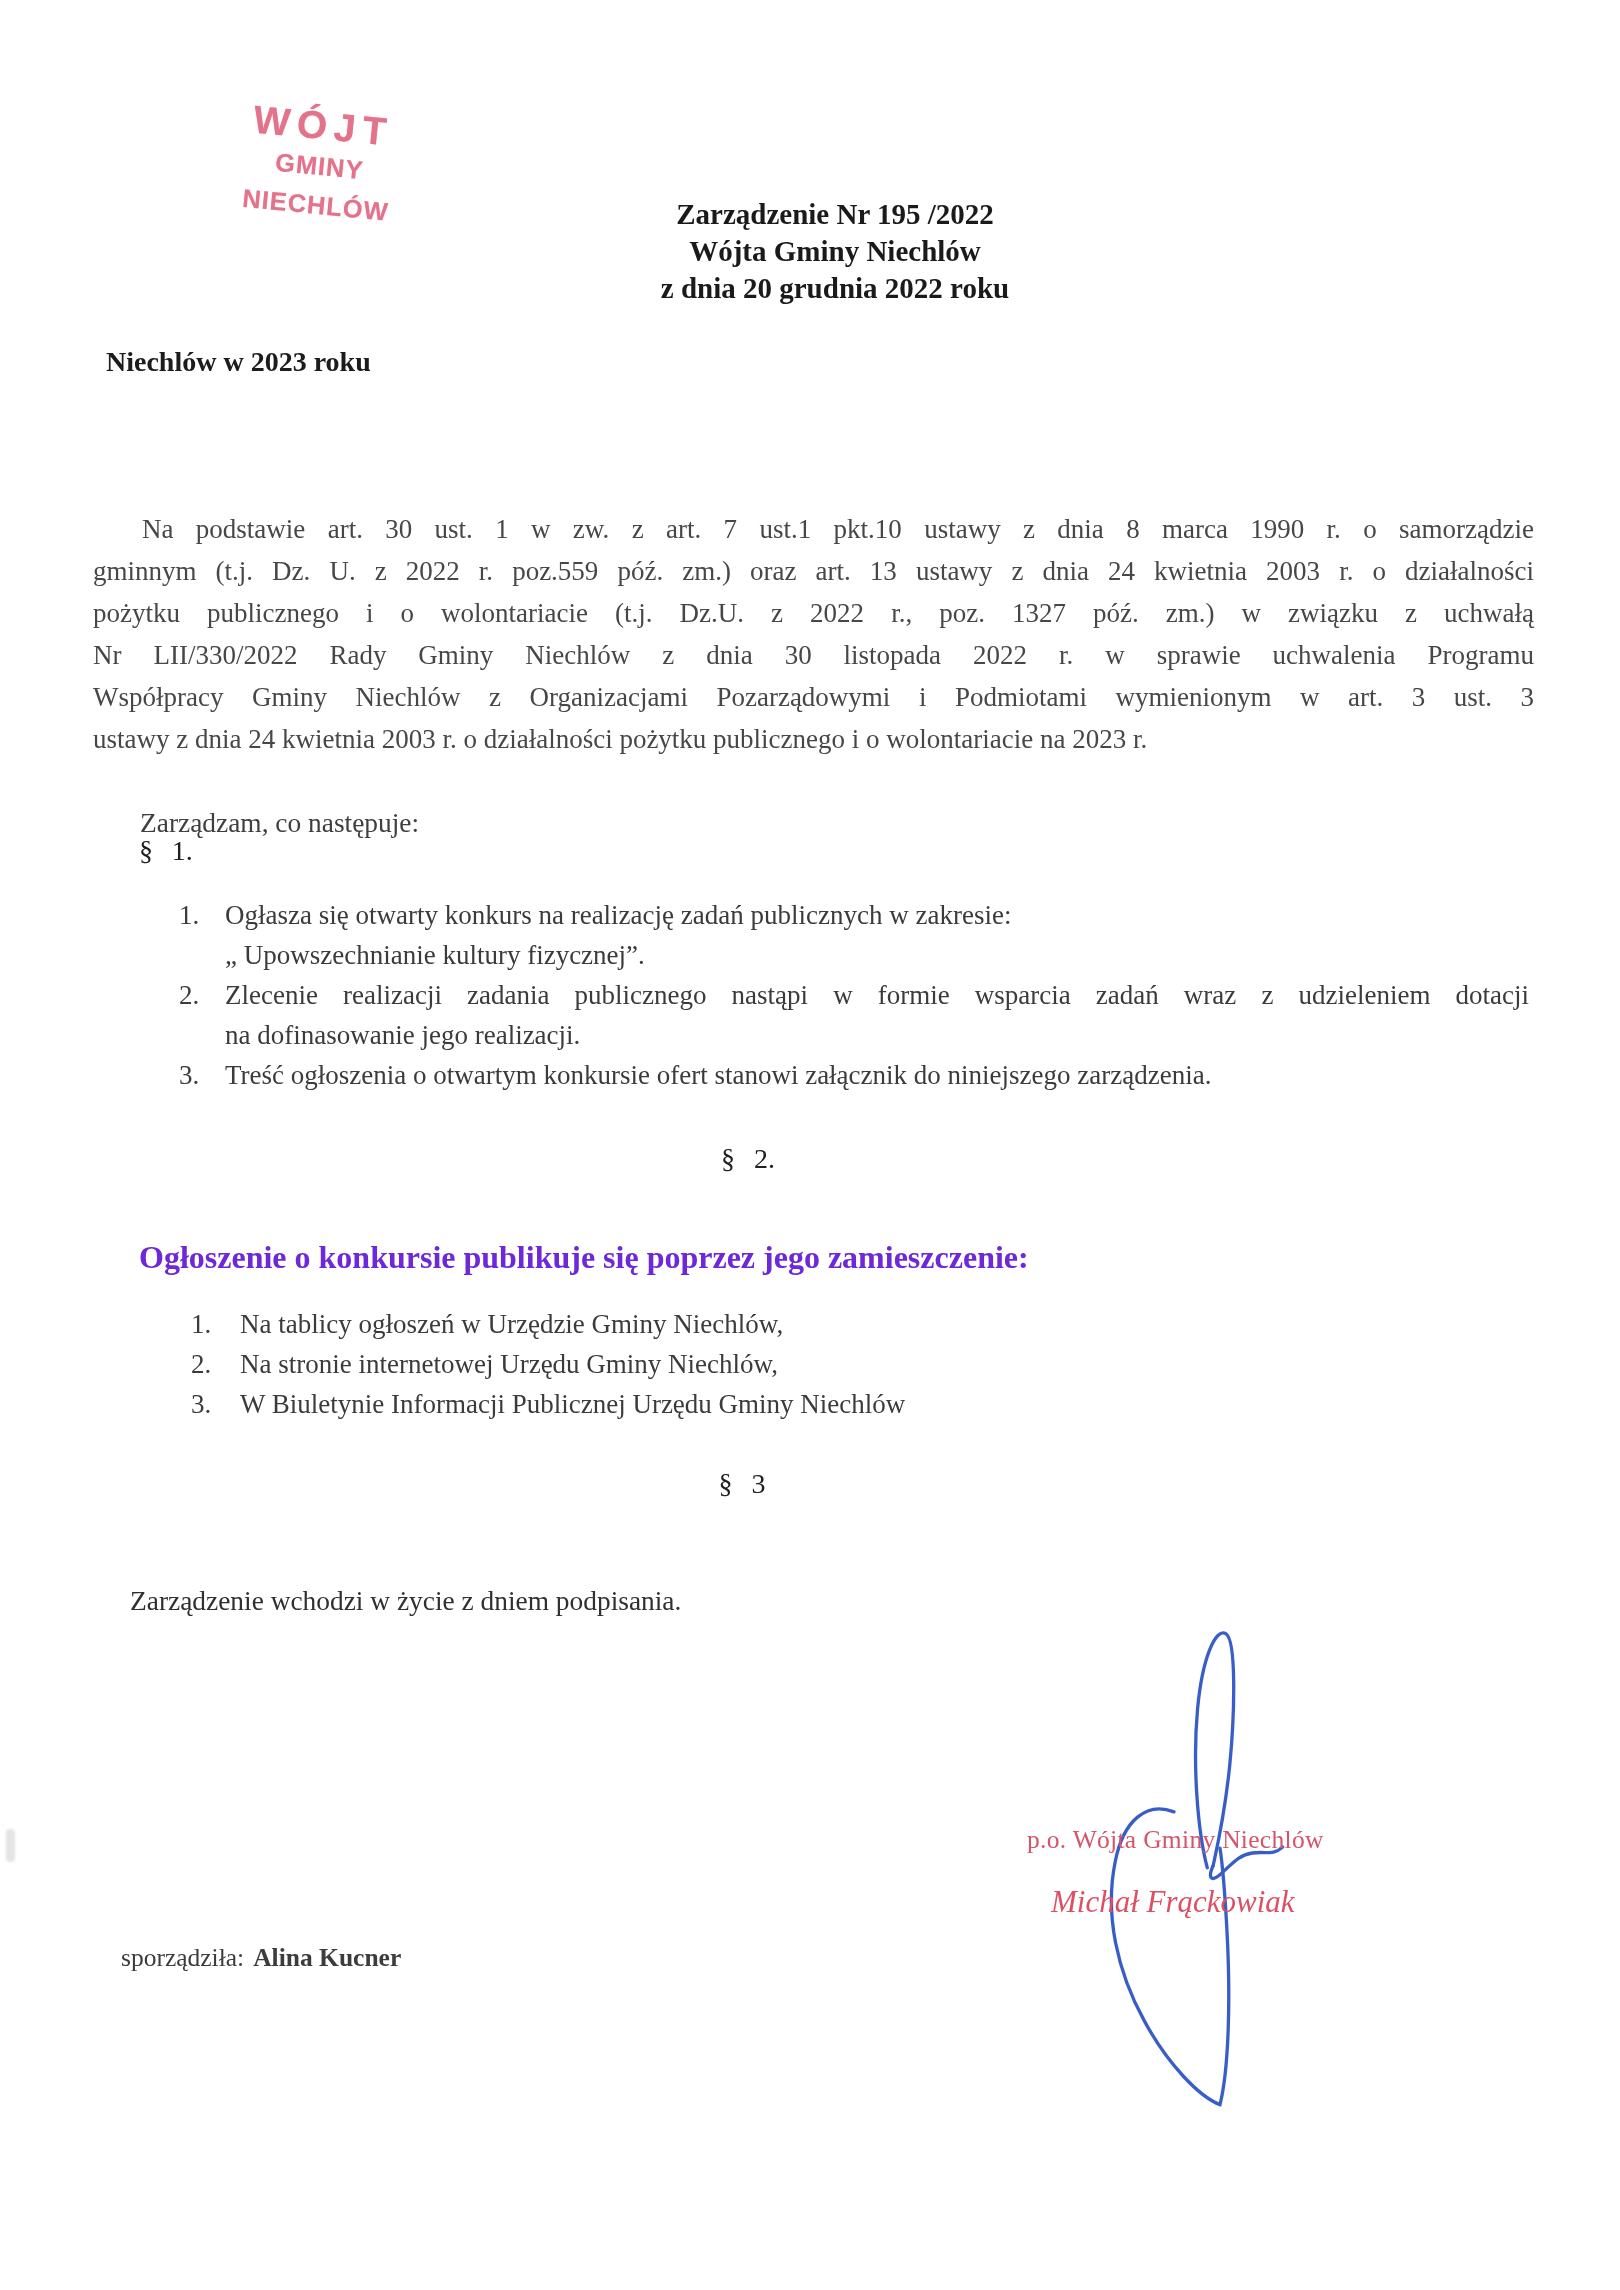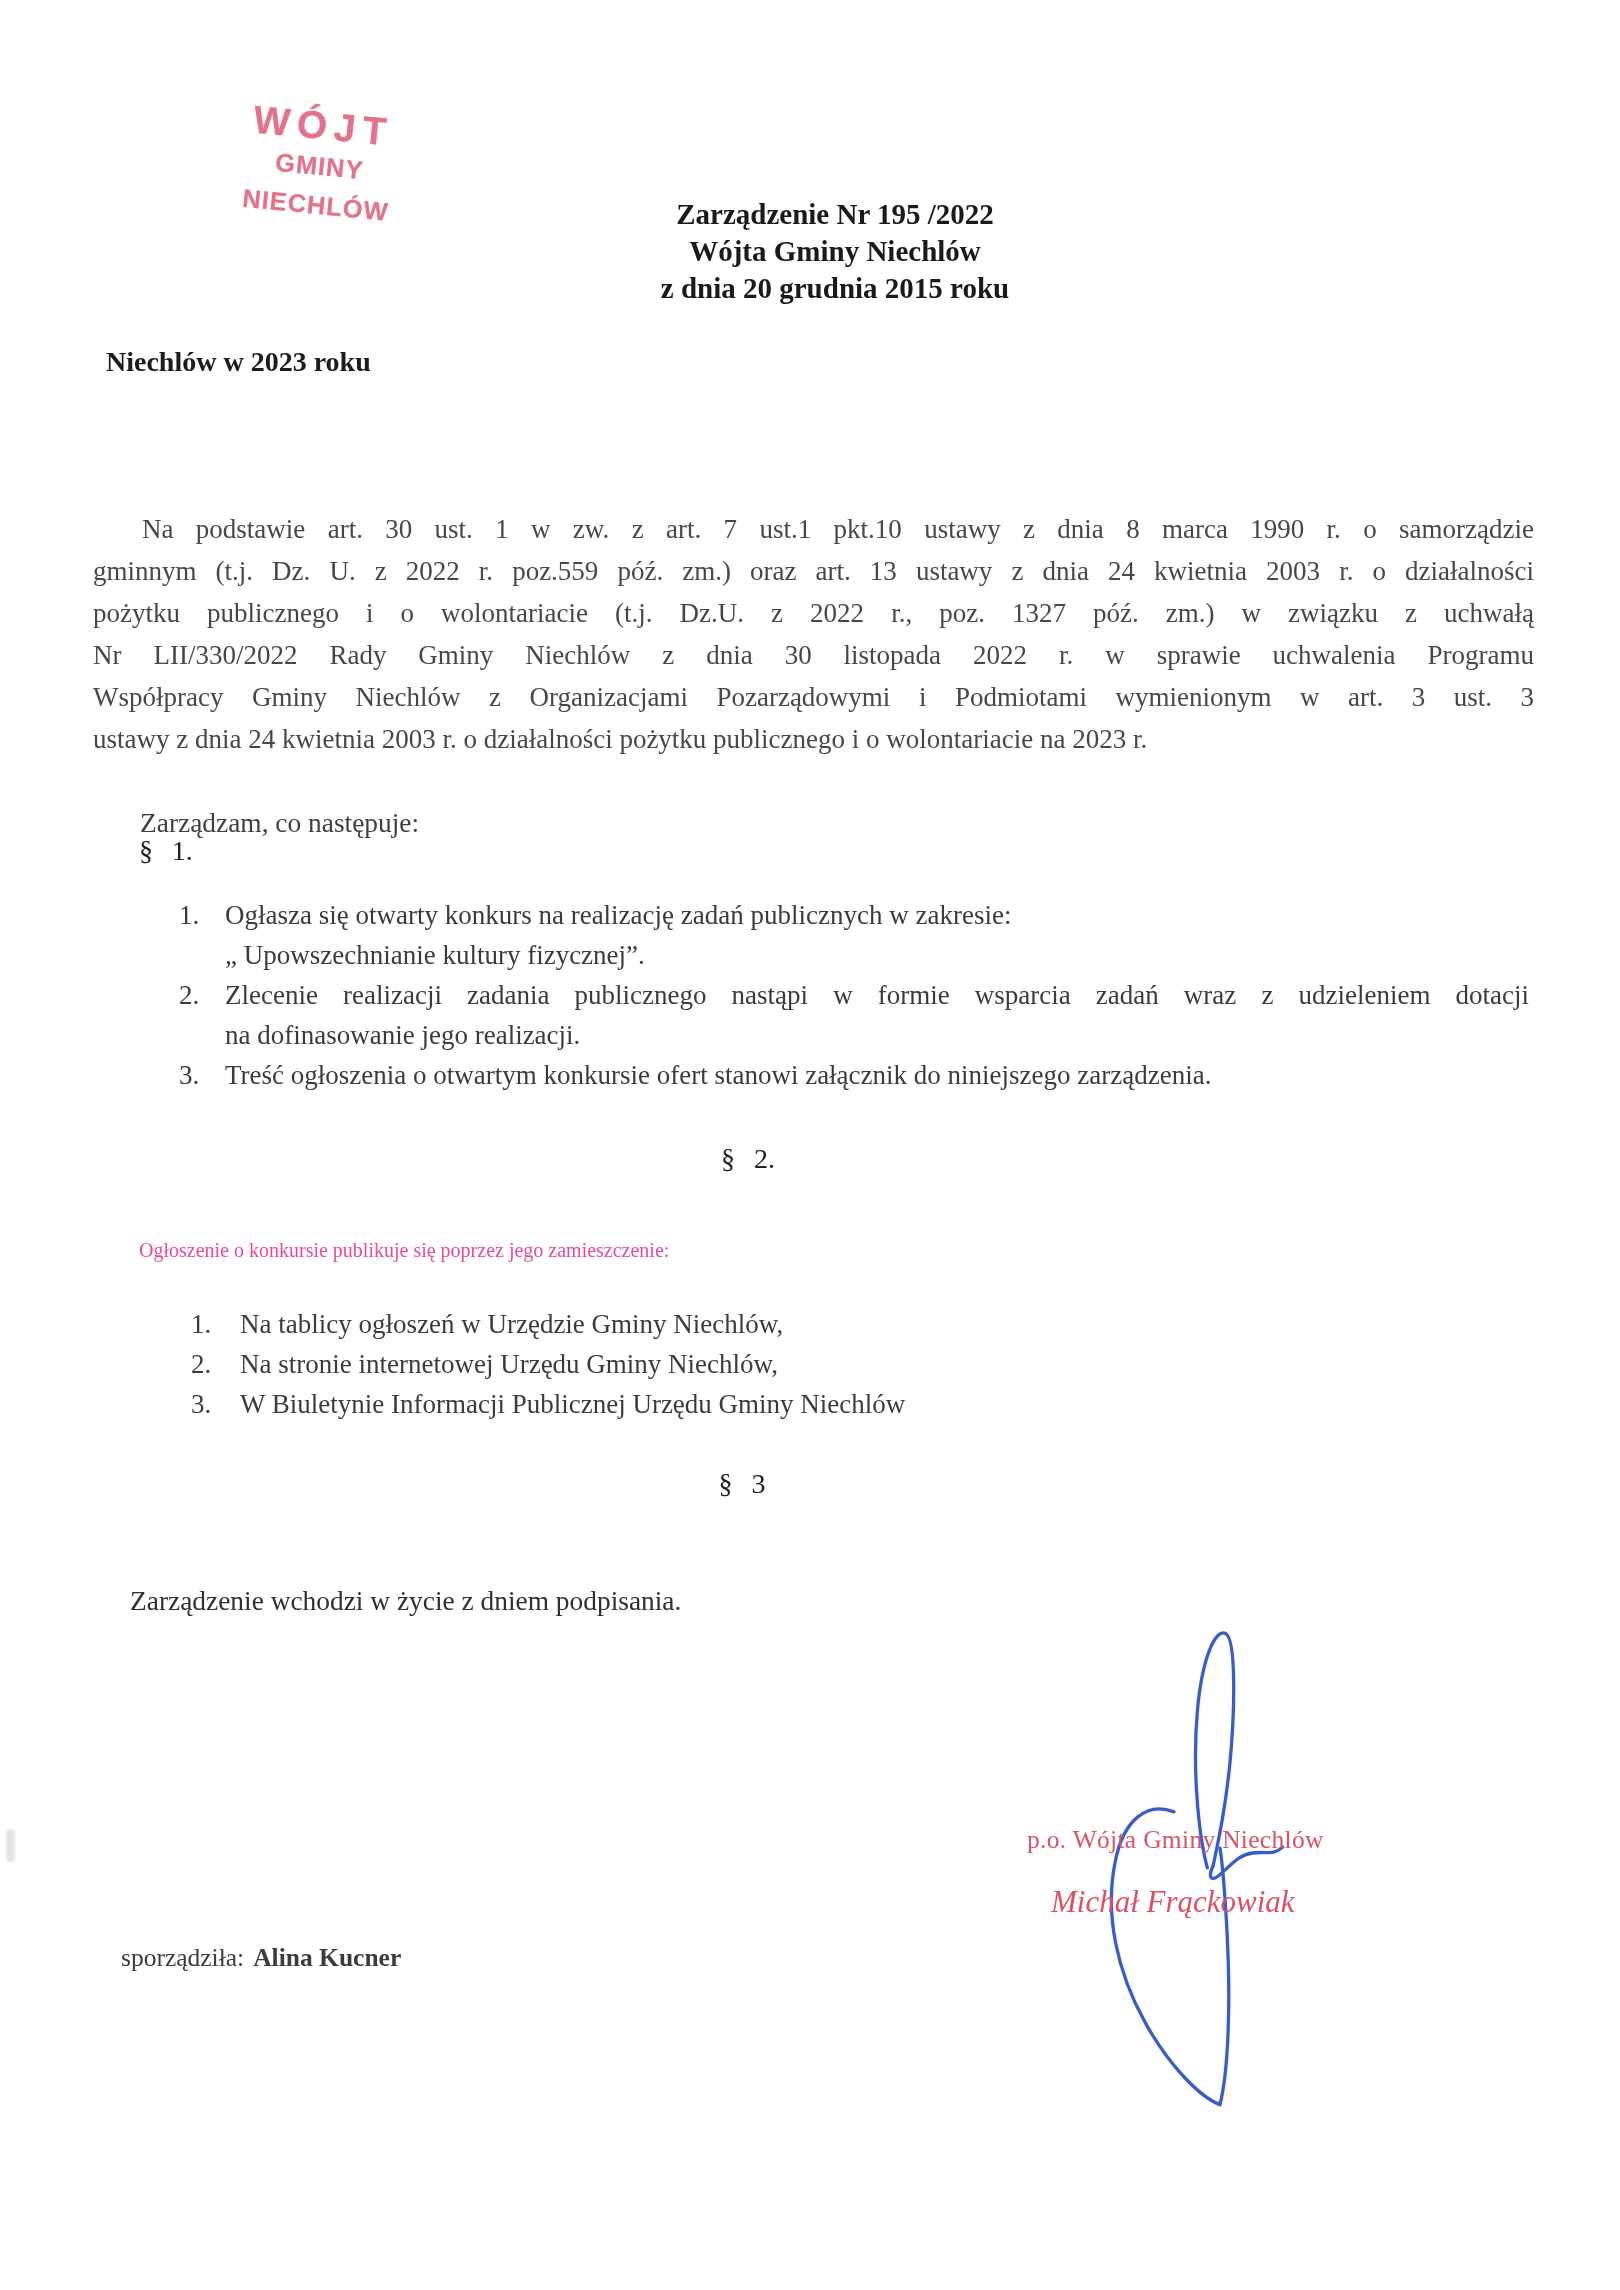--- a/index.html
+++ b/index.html
@@ -43,21 +43,21 @@
   .list{font-size:27px;line-height:40px;color:#3b3b3b;}
   .s1-list{left:179px;top:895px;width:1353px;}
   .s2-list{left:191px;top:1304px;width:1343px;line-height:40px;}
   .li{display:flex;}
   .s1-list .num{width:46px;flex:none;}
   .s2-list .num{width:49px;flex:none;}
   .s1-list .txt{width:1304px;}
   .s2-list .txt{flex:1;}
   .line{display:block;}
 
-  .s2-intro{left:139px;top:1239px;font-size:20px;color:#ec4899;}
+  .s2-intro{left:139px;top:1239px;font-size:32px;color:#6d28d9;font-weight:bold;}
   .s3-text{left:130px;top:1586px;font-size:27.4px;color:#303030;}
 
   
   .sig-role{left:1027px;top:1825px;font-size:25.5px;color:#d6536a;letter-spacing:0.3px;}
   .sig-name{left:1051px;top:1884px;font-size:31px;color:#dd4f63;font-style:italic;font-family:Liberation Serif, serif;}
   .sig-svg{left:1078px;top:1617px;}
 
   .footer-line{left:121px;top:1943px;font-size:25.5px;color:#3c3c3c;}
   .footer-line .name{margin-left:9px;font-weight:bold;}
 
@@ -69,21 +69,21 @@
 <body>
 
 <div class="abs stamp">
   <div class="stamp-l1">WÓJT</div>
   <div class="stamp-l2">GMINY NIECHLÓW</div>
 </div>
 
 <div class="abs title">
   <div>Zarządzenie Nr 195 /2022</div>
   <div>Wójta Gminy Niechlów</div>
-  <div>z dnia 20 grudnia 2015 roku</div>
+  <div>z dnia 20 grudnia 2022 roku</div>
 </div>
 
 <div class="abs subject">
   <div>Niechlów w 2023 roku</div>
 </div>
 
 <div class="abs legal">
   <div class="jl indent">Na podstawie art. 30 ust. 1 w zw. z art. 7 ust.1 pkt.10 ustawy z dnia 8 marca 1990 r. o samorządzie</div>
   <div class="jl">gminnym (t.j. Dz. U. z 2022 r. poz.559 póź. zm.) oraz art. 13 ustawy z dnia 24 kwietnia 2003 r. o działalności</div>
   <div class="jl">pożytku publicznego i o wolontariacie (t.j. Dz.U. z 2022 r., poz. 1327 póź. zm.) w związku z uchwałą</div>

